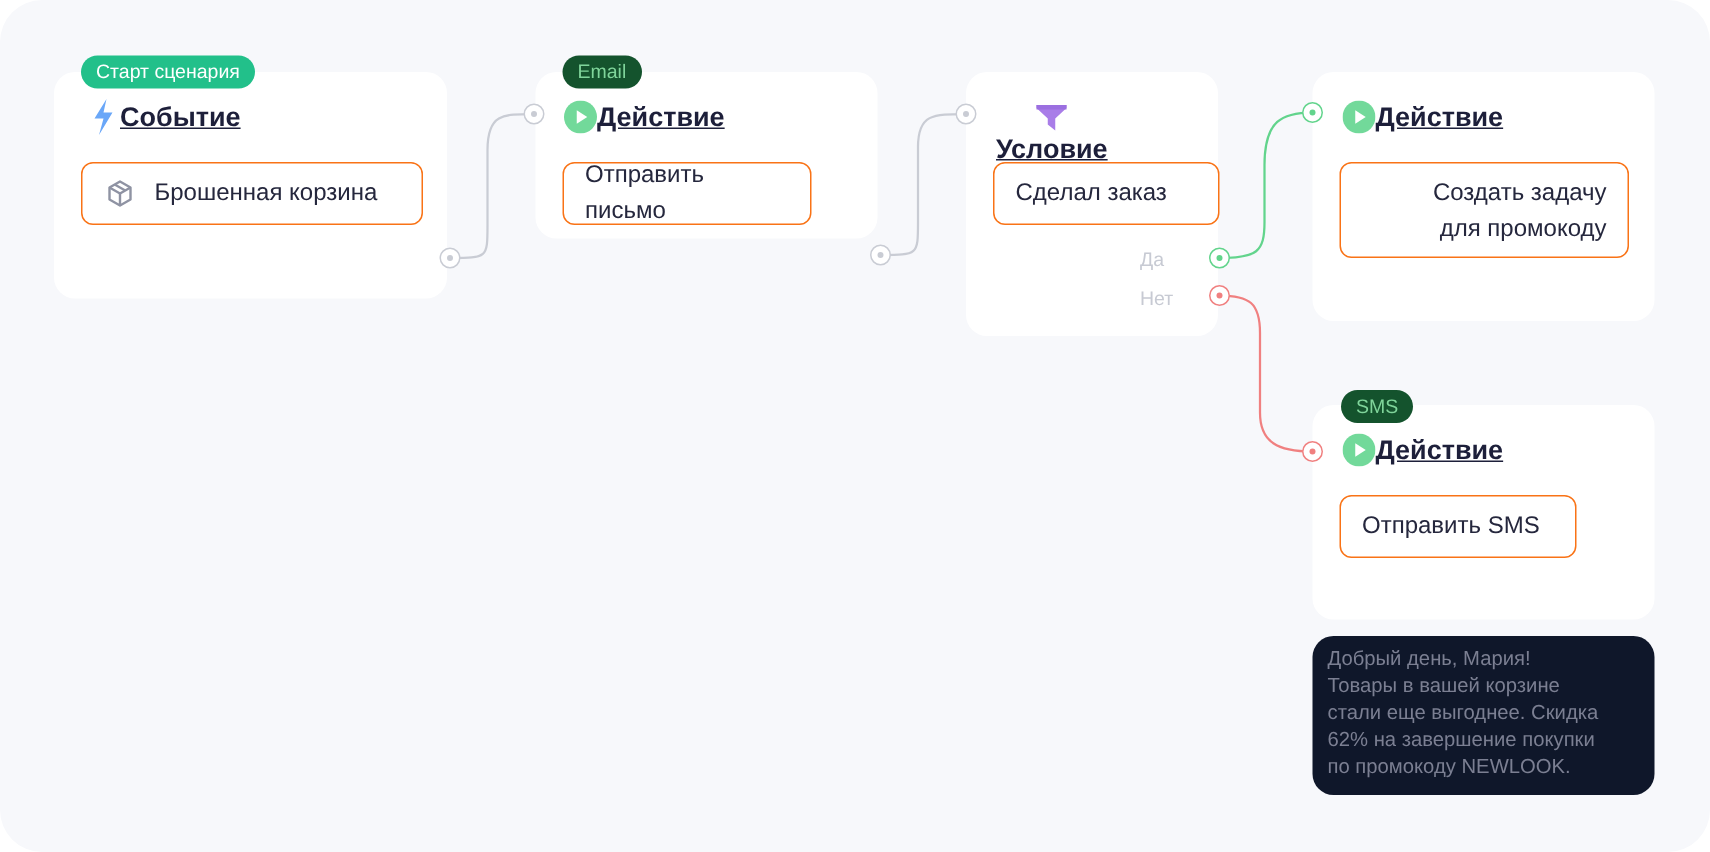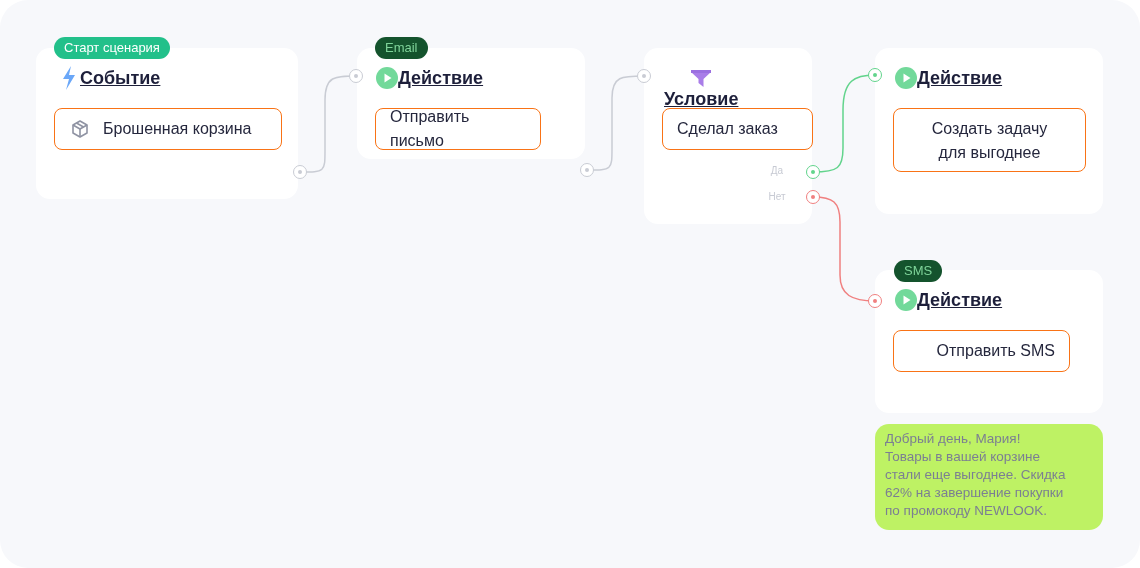--- a/index.html
+++ b/index.html
@@ -21,24 +21,24 @@
   .card-header {
     position: absolute; display: flex; align-items: center; 
     font-size: 18px; font-weight: bold; color: #1d1f3a; text-decoration: underline;
   }
   .icon { display: inline-flex; width: 22px; height: 22px; align-items: center; justify-content: center; }
   .field {
     position: absolute; border: 1px solid #f97316; border-radius: 8px; background: #fff;
     font-size: 16px; color: #25273d; display: flex; align-items: center; padding: 0 14px; gap: 12px;
     line-height: 24px;
   }
-  .field.multi { align-items: center; padding-top: 8px; }
-  .port-label { position: absolute; font-size: 10px; color: #c7cad3; text-align: center; }
+  .field.multi { align-items: flex-end; padding-top: 8px; }
+  .port-label { position: absolute; font-size: 13px; color: #c7cad3; text-align: left; }
   .note {
-    position: absolute; background: #bef264; border-radius: 14px;
+    position: absolute; background: #0f172a; border-radius: 14px;
     font-size: 13.5px; line-height: 18px; color: #7b7f92; padding: 6px 10px;
   }
   svg.wires { position: absolute; left: 0; top: 0; pointer-events: none; }
   .port { position: absolute; width: 14px; height: 14px; border-radius: 50%; background: #fff; }
   .port::after { content: ""; position: absolute; left: 4px; top: 4px; width: 4px; height: 4px; border-radius: 50%; background: currentColor; }
   .port.gray { border: 1.5px solid #c9ccd4; color: #c9ccd4; }
   .port.green { border: 1.5px solid #62d48c; color: #62d48c; }
   .port.red { border: 1.5px solid #f08080; color: #f08080; }
 </style>
 </head>
@@ -118,36 +118,36 @@
   <span class="icon">
     <svg width="22" height="22" viewBox="0 0 22 22">
         <circle cx="11" cy="11" r="11" fill="#72d99a"></circle>
         <path d="M8.5 6.5 L15.5 11 L8.5 15.5 Z" fill="#fff"></path>
       </svg>
   </span>
   <span>Действие</span>
 </div>
 <div class="field multi" style="left:893px; top:108px; width:193px; height:64px; flex-direction:column; gap:0;">
   <span>Создать задачу</span>
-  <span>для выгоднее</span>
+  <span>для промокоду</span>
 </div>
 
 <div class="card" style="left:875px; top:270px; width:228px; height:143px;"></div>
 <div class="badge channel" style="left:894px; top:260px;">SMS</div>
 <div class="port red" style="left:868px; top:294px;"></div>
 <div class="card-header" style="left:895px; top:289px;">
   <span class="icon">
     <svg width="22" height="22" viewBox="0 0 22 22">
         <circle cx="11" cy="11" r="11" fill="#72d99a"></circle>
         <path d="M8.5 6.5 L15.5 11 L8.5 15.5 Z" fill="#fff"></path>
       </svg>
   </span>
   <span>Действие</span>
 </div>
-<div class="field" style="left:893px; top:330px; width:177px; height:42px;justify-content:flex-end;">
+<div class="field" style="left:893px; top:330px; width:158px; height:42px;">
   <span>Отправить SMS</span>
 </div>
 
 <div class="note" style="left:875px; top:424px; width:228px; height:106px;">
   <div>Добрый день, Мария!</div>
   <div>Товары в вашей корзине</div>
   <div>стали еще выгоднее. Скидка</div>
   <div>62% на завершение покупки</div>
   <div>по промокоду NEWLOOK.</div>
 </div>

